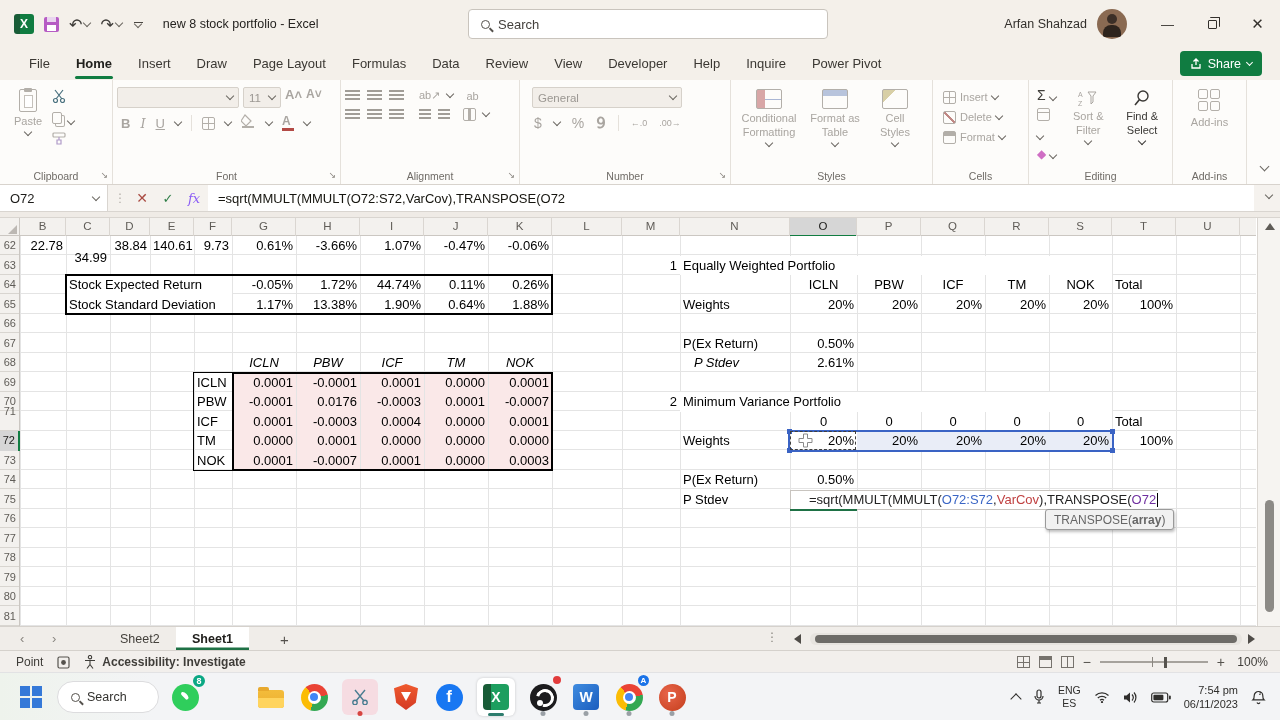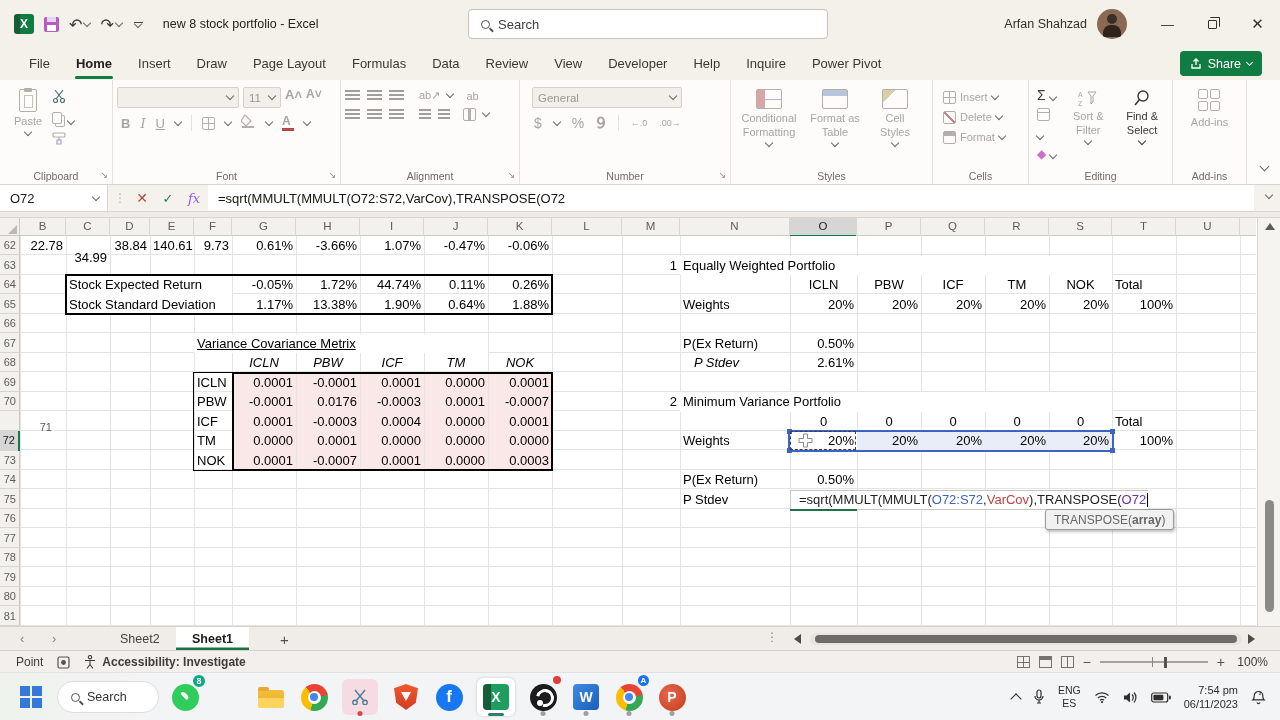--- a/index.html
+++ b/index.html
@@ -77,21 +77,21 @@
 .cell.bg-sel{background:#e9edf7}
 #vc-bg{position:absolute;left:232px;top:136.5px;width:320px;height:97.5px;background:#fae8e8;z-index:0}
 .boxline{position:absolute;z-index:3;pointer-events:none}
 #box-stats{left:65px;top:38px;width:488px;height:41px;border:2px solid #000}
 #vc-labels{left:193px;top:135.5px;width:40px;height:99.5px;border:1.5px solid #000}
 #vc-data{left:232px;top:135.5px;width:321px;height:99.5px;border:2px solid #000}
 #sel-border{position:absolute;left:788px;top:193.5px;width:326px;height:22px;border:2px solid #3a63c4;z-index:4;pointer-events:none}
 .hdl{position:absolute;width:5px;height:5px;background:#3a63c4}
 #ants{position:absolute;left:790px;top:195px;width:66px;height:19px;border:1.6px dashed #3f3f3f;z-index:5;pointer-events:none}
 #plus-cursor{position:absolute;left:798px;top:197px;z-index:6}
-#f75{position:absolute;left:790px;top:253.5px;height:20px;background:#fff;z-index:5;display:flex;align-items:center;font-size:13px;padding-left:8px;white-space:nowrap;border:1px solid #c8c4bf;border-right:none}
+#f75{position:absolute;left:790px;top:253.5px;height:20px;background:#fff;z-index:5;display:flex;align-items:center;font-size:13px;padding-left:18px;white-space:nowrap;border:1px solid #c8c4bf;border-right:none}
 #f75 .caret{width:1px;height:14px;background:#000;margin-left:1px}
 #f75-anchor{position:absolute;left:790px;top:272.5px;width:67px;height:2px;background:#1e7145;z-index:6}
 .fr-blue{color:#3b66c5}.fr-red{color:#c04141}.fr-purple{color:#7030a0}
 #fn-tip{position:absolute;left:1045px;top:273px;height:21px;background:#f1f1f1;border:1px solid #9a9a9a;border-radius:3px;box-shadow:1px 2px 3px rgba(0,0,0,.25);font-size:12px;color:#666;display:flex;align-items:center;padding:0 8px;z-index:7;white-space:nowrap}
 #vsb{position:absolute;left:1257px;top:218px;width:23px;height:408px;background:#f6f4f1;border-left:1px solid #dad6d1}
 #vsb .up{position:absolute;left:7px;top:5px;width:0;height:0;border-left:5px solid transparent;border-right:5px solid transparent;border-bottom:7px solid #5f5c57}
 #vthumb{position:absolute;left:7px;top:282px;width:9px;height:112px;background:#8c8a86;border-radius:5px}
 
 #sheetbar{position:absolute;left:0;top:626px;width:1280px;height:24px;background:#f0ede9;border-top:1px solid #d5d1cc}
 .snav{position:absolute;top:4px;font-size:13px;color:#8a8781}
@@ -486,21 +486,21 @@
     <div class="vl" style="left: 1240px;"></div>
     <div class="rn" style="top: 0px;">62</div>
     <div class="rn" style="top: 19.5px;">63</div>
     <div class="rn" style="top: 39px;">64</div>
     <div class="rn" style="top: 58.5px;">65</div>
     <div class="rn" style="top: 78px;">66</div>
     <div class="rn" style="top: 97.5px;">67</div>
     <div class="rn" style="top: 117px;">68</div>
     <div class="rn" style="top: 136.5px;">69</div>
     <div class="rn" style="top: 156px;">70</div>
-    <div class="rn" style="top: 182px; margin-left: 36px;">71</div>
+    <div class="rn" style="top: 166px;">71</div>
     <div class="rn sel" style="top: 195px;">72</div>
     <div class="rn" style="top: 214.5px;">73</div>
     <div class="rn" style="top: 234px;">74</div>
     <div class="rn" style="top: 253.5px;">75</div>
     <div class="rn" style="top: 273px;">76</div>
     <div class="rn" style="top: 292.5px;">77</div>
     <div class="rn" style="top: 312px;">78</div>
     <div class="rn" style="top: 331.5px;">79</div>
     <div class="rn" style="top: 351px;">80</div>
     <div class="rn" style="top: 370.5px;">81</div>
@@ -519,21 +519,20 @@
     <div class="cell b" style="left: 296px; top: 39px; width: 64px; text-align: right;">1.72%</div>
     <div class="cell b" style="left: 360px; top: 39px; width: 64px; text-align: right;">44.74%</div>
     <div class="cell b" style="left: 424px; top: 39px; width: 64px; text-align: right;">0.11%</div>
     <div class="cell b" style="left: 488px; top: 39px; width: 64px; text-align: right;">0.26%</div>
     <div class="cell b wbg" style="left: 66px; top: 58.5px; width: 166px; text-align: left;">Stock Standard Deviation</div>
     <div class="cell b" style="left: 232px; top: 58.5px; width: 64px; text-align: right;">1.17%</div>
     <div class="cell b" style="left: 296px; top: 58.5px; width: 64px; text-align: right;">13.38%</div>
     <div class="cell b" style="left: 360px; top: 58.5px; width: 64px; text-align: right;">1.90%</div>
     <div class="cell b" style="left: 424px; top: 58.5px; width: 64px; text-align: right;">0.64%</div>
     <div class="cell b" style="left: 488px; top: 58.5px; width: 64px; text-align: right;">1.88%</div>
-    <div class="cell b u wbg" style="left: 194px; top: 97.5px; width: 294px; text-align: left;">Variance Covariance Metrix</div>
     <div class="cell b i" style="left: 232px; top: 117px; width: 64px; text-align: center;">ICLN</div>
     <div class="cell b i" style="left: 296px; top: 117px; width: 64px; text-align: center;">PBW</div>
     <div class="cell b i" style="left: 360px; top: 117px; width: 64px; text-align: center;">ICF</div>
     <div class="cell b i" style="left: 424px; top: 117px; width: 64px; text-align: center;">TM</div>
     <div class="cell b i" style="left: 488px; top: 117px; width: 64px; text-align: center;">NOK</div>
     <div class="cell b" style="left: 194px; top: 136.5px; width: 38px; text-align: left;">ICLN</div>
     <div class="cell" style="left: 232px; top: 136.5px; width: 64px; text-align: right;">0.0001</div>
     <div class="cell" style="left: 296px; top: 136.5px; width: 64px; text-align: right;">-0.0001</div>
     <div class="cell" style="left: 360px; top: 136.5px; width: 64px; text-align: right;">0.0001</div>
     <div class="cell" style="left: 424px; top: 136.5px; width: 64px; text-align: right;">0.0000</div>

